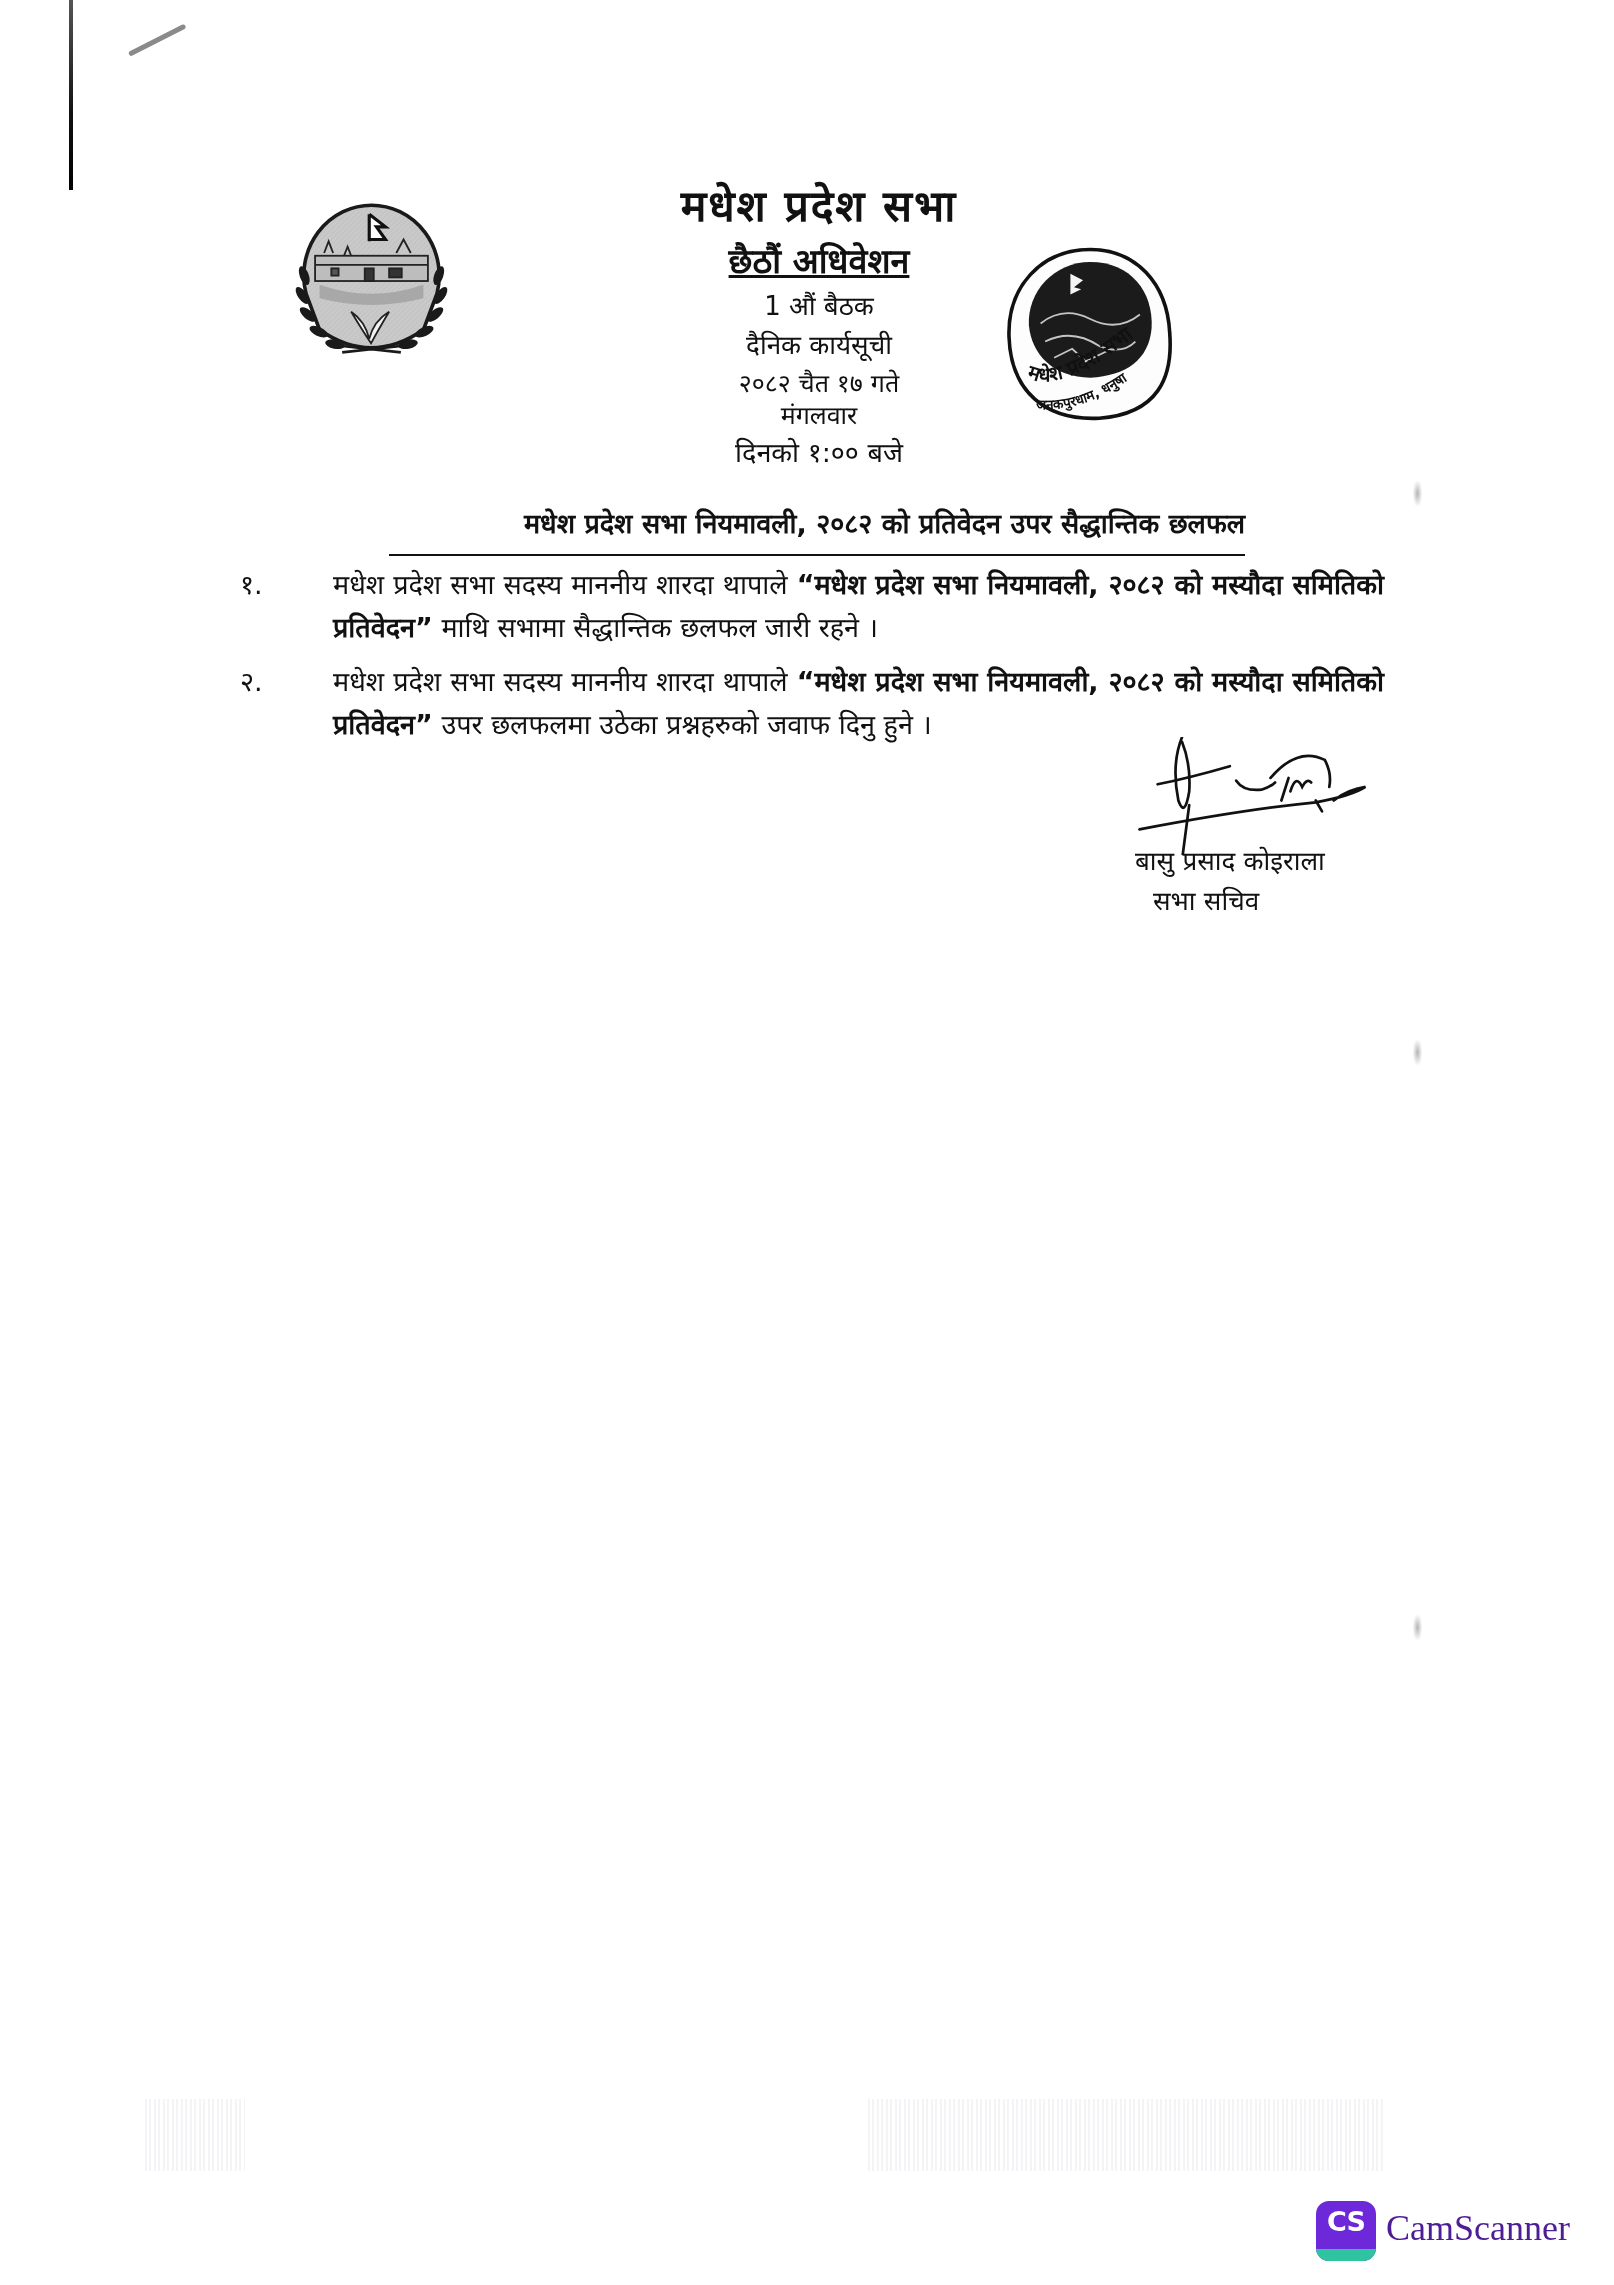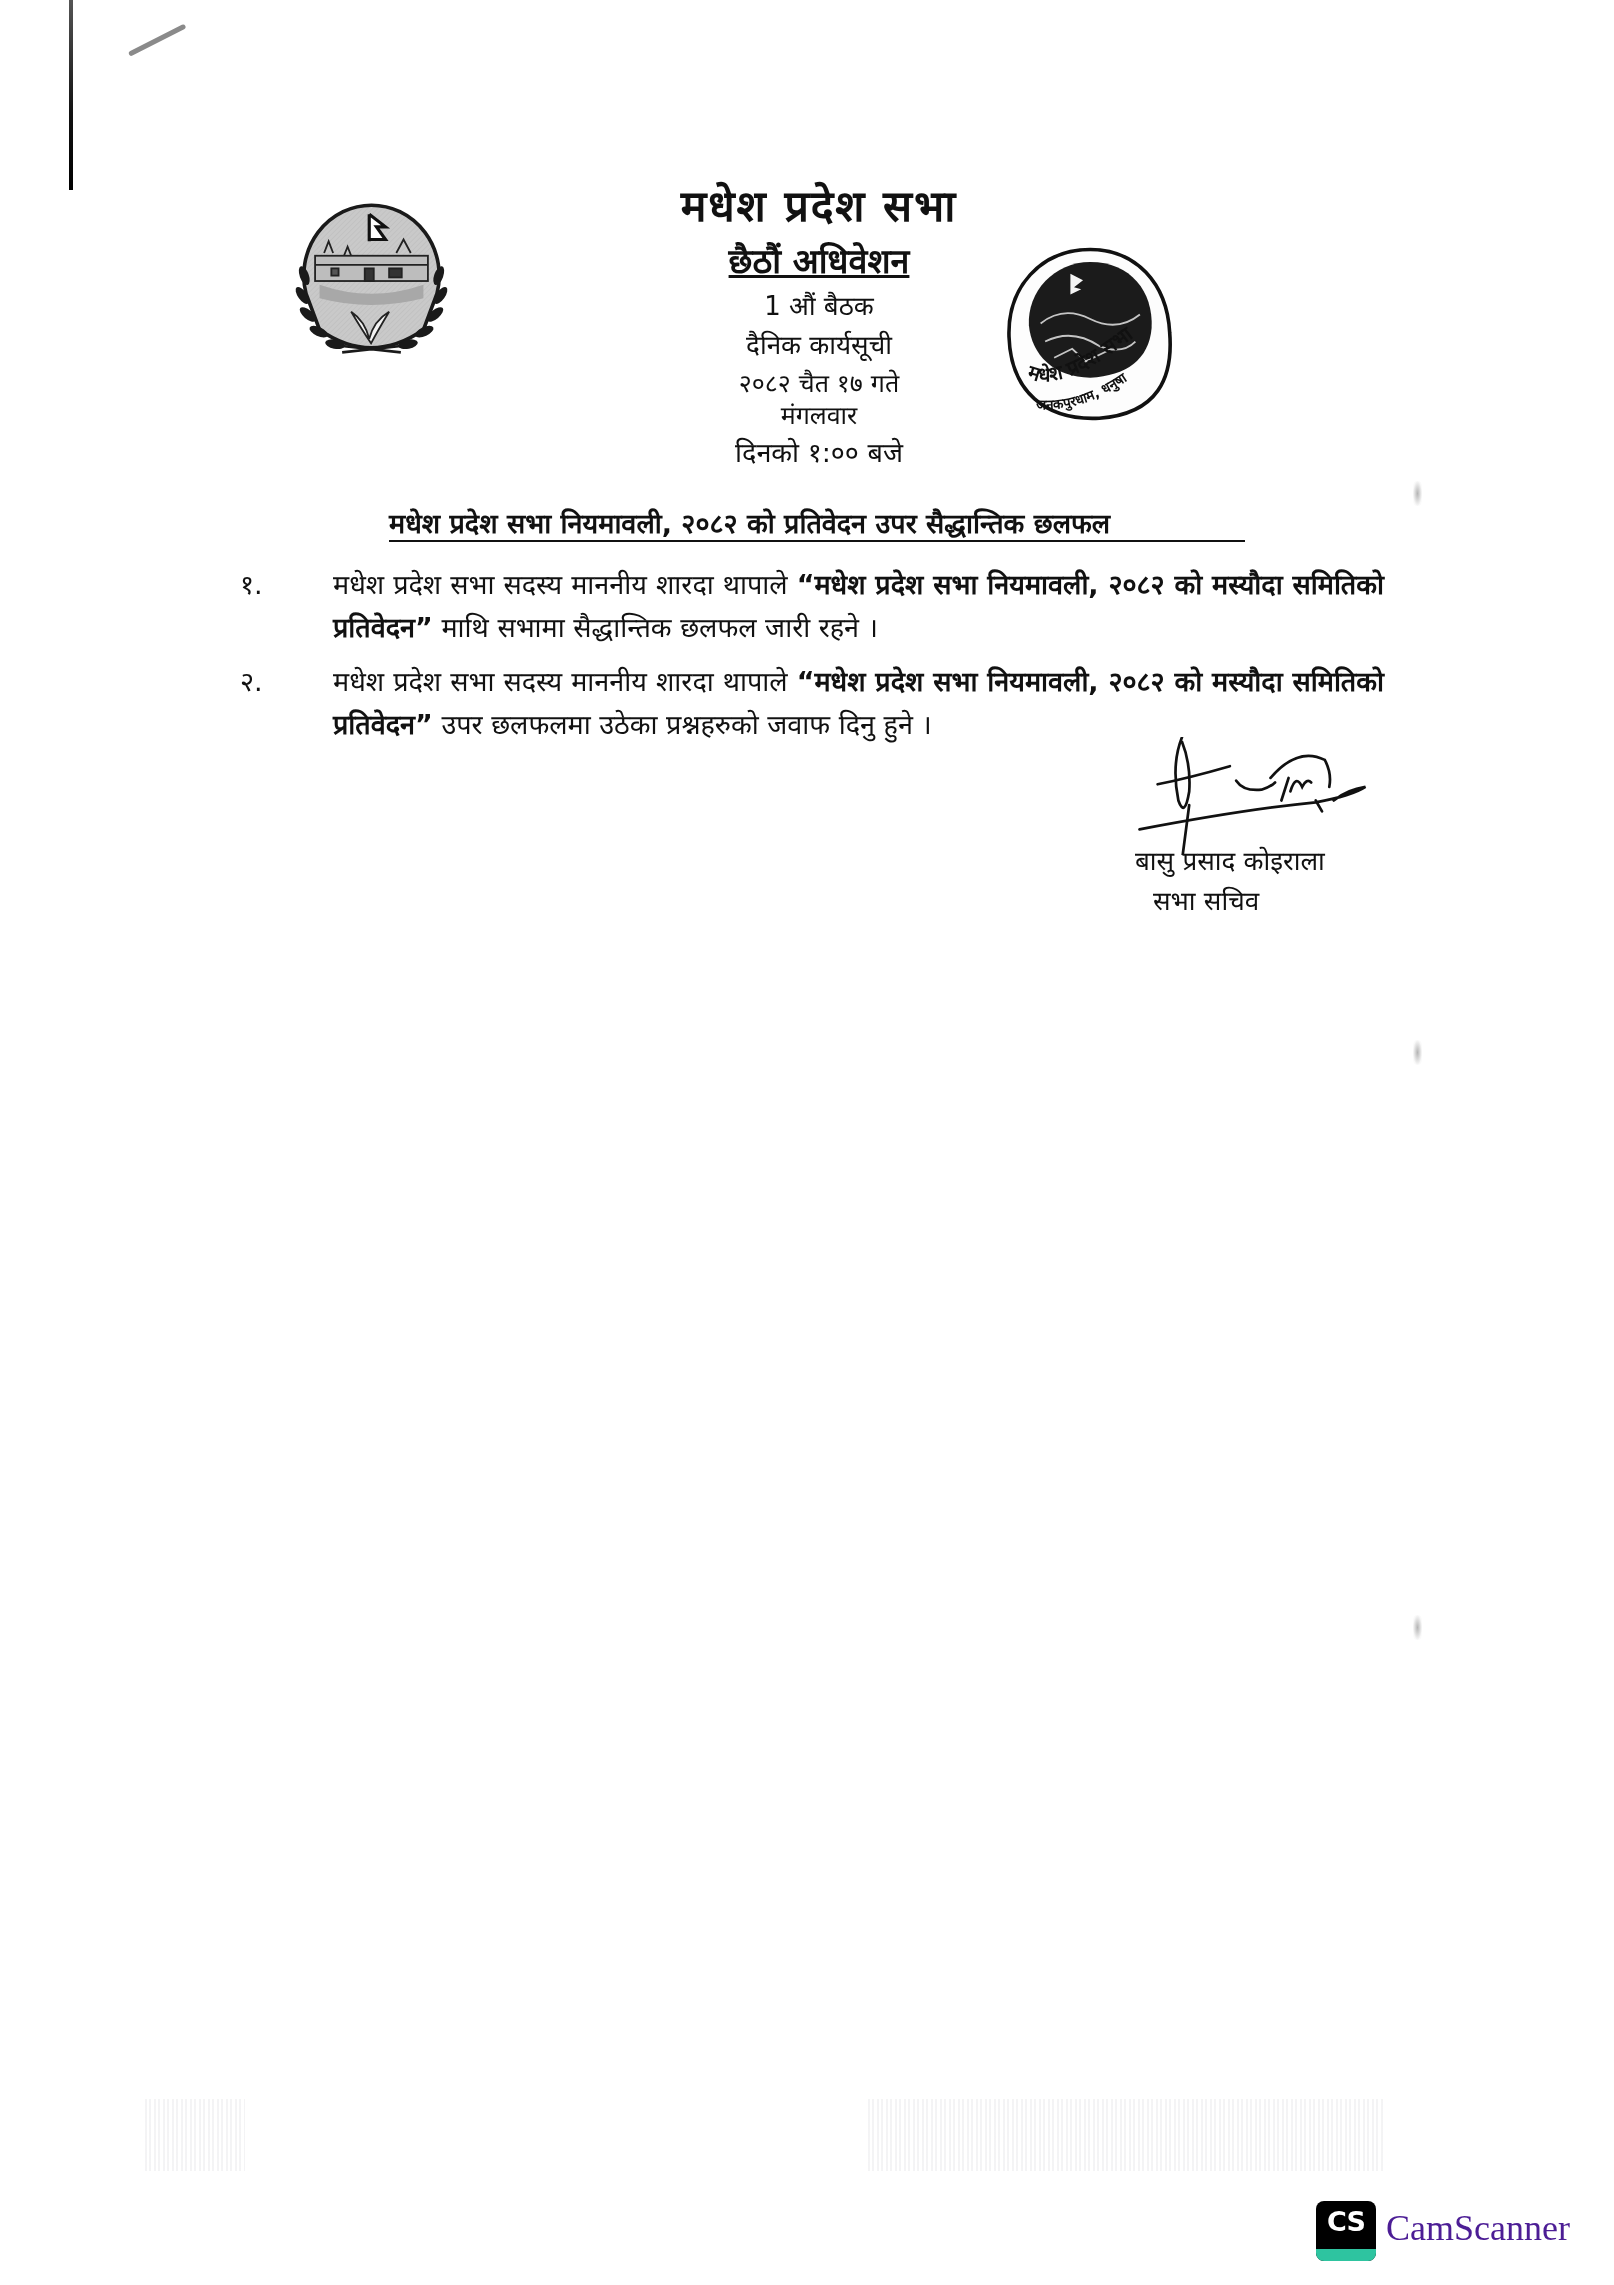--- a/index.html
+++ b/index.html
@@ -20,37 +20,37 @@
   .h-line { display: block; line-height: 1; white-space: nowrap; }
   .h-title { font-size: 43px; font-weight: bold; margin-bottom: 16.3px; letter-spacing: 1.8px; }
   .h-session { font-size: 34px; font-weight: bold; margin-bottom: 15px; text-decoration: underline; }
   .h-meeting { font-size: 26px; margin-bottom: 12.7px; }
   .h-agenda { font-size: 26px; margin-bottom: 12.7px; }
   .h-date { font-size: 25px; margin-bottom: 7px; }
   .h-day { font-size: 25px; margin-bottom: 11px; }
   .h-time { font-size: 27px; }
 
   
-  .subject { left: 389px; top: 508px; width: 856px; text-align: left; font-size: 27px; font-weight: bold; border-bottom: 2.7px solid #111; padding-bottom: 0; white-space: nowrap; line-height: 1.2; }
+  .subject { left: 389px; top: 508px; width: 856px; text-align: right; font-size: 27px; font-weight: bold; border-bottom: 2.7px solid #111; padding-bottom: 14px; white-space: nowrap; line-height: 1.2; }
 
   
   .items { left: 240px; top: 563px; width: 1144px; }
   .item { display: flex; align-items: flex-start; margin-bottom: 11px; }
   .item-num { width: 93px; flex: none; font-size: 27px; line-height: 43px; }
   .item-text { flex: 1; font-size: 27px; line-height: 43px; text-align: justify; text-align-last: left; }
   .item-text b { font-weight: bold; }
 
   
   .signature-svg { left: 1135px; top: 737px; width: 253px; height: 118px; }
   .sig-block { left: 1135px; top: 841px; width: 244px; text-align: left; }
   .sig-name { display: block; font-size: 26px; line-height: 40px; white-space: nowrap; }
   .sig-title { display: block; font-size: 26px; line-height: 40px; padding-left: 18px; white-space: nowrap; }
 
   
-  .cs-logo { left: 1316px; top: 2201px; width: 60px; height: 60px; border-radius: 8px; background: #000000; overflow: hidden; }
+  .cs-logo { left: 1316px; top: 2201px; width: 60px; height: 60px; border-radius: 13px; background: #6d28d9; overflow: hidden; }
   .cs-logo .cs-band { position: absolute; left: 0; bottom: 0; width: 100%; height: 11.8px; background: #2ec4a0; }
   .cs-logo .cs-text { position: absolute; left: 0; top: 4.5px; width: 100%; text-align: center; color: #ffffff; font-family: "DejaVu Sans", sans-serif; font-weight: bold; font-size: 27px; letter-spacing: -0.9px; }
   .cs-brand { left: 1386px; top: 2210px; font-family: "Liberation Serif", serif; font-size: 36px; color: #4c1d95; line-height: 1; }
 
   .faint-strip { height: 72px; background: repeating-linear-gradient(90deg, rgba(210,210,215,0.25) 0 1.8px, transparent 1.8px 4.5px); }
 </style>
 </head>
 <body>
 
 <div class="abs left-edge"></div>

